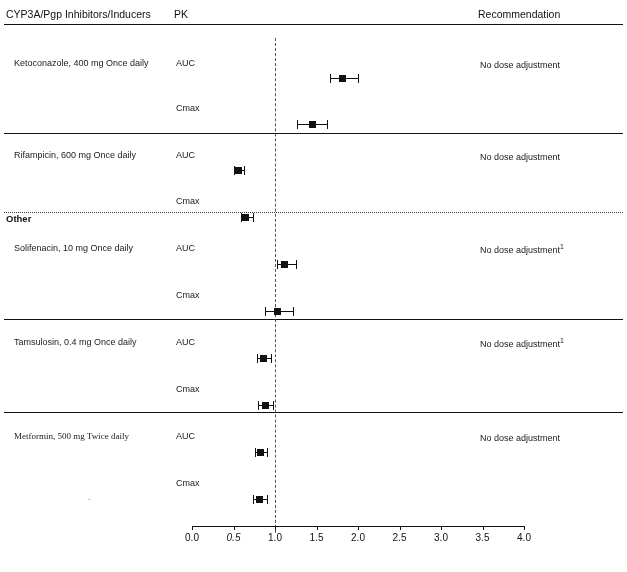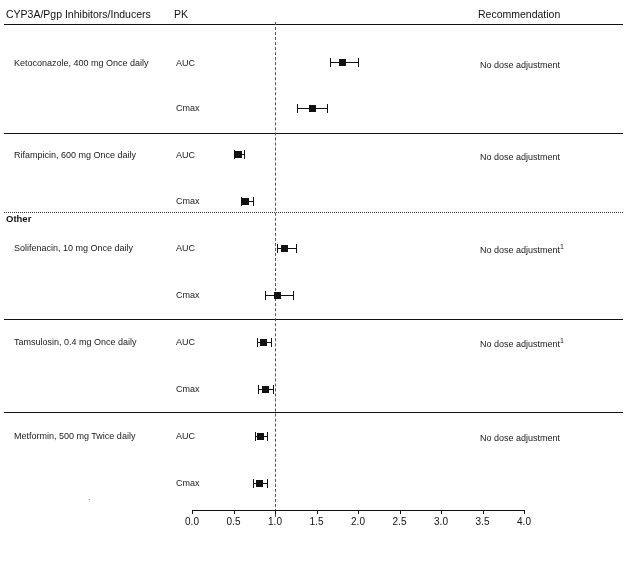--- a/index.html
+++ b/index.html
@@ -68,21 +68,21 @@
     height: 0;
     border-top: 1px solid #111111;
   }
   .hline.dotted {
     border-top: 1px dotted #333333;
   }
 
   #plot {
     position: absolute;
     left: 168px;
-    top: 22px;
+    top: 38px;
     width: 440px;
     height: 495px;
   }
   #vref {
     position: absolute;
     top: 0;
     bottom: 0;
     width: 0;
     border-left: 1px dashed #555555;
   }
@@ -153,21 +153,21 @@
   <div class="hline dotted" style="top:212px;"></div>
   <div class="hline" style="top:319px;"></div>
   <div class="hline" style="top:412px;"></div>
 
   <div class="section-label" style="top:213px;">Other</div>
 
   <div class="row-label" style="left:14px; top:58px;">Ketoconazole, 400 mg Once daily</div>
   <div class="row-label" style="left:14px; top:150px;">Rifampicin, 600 mg Once daily</div>
   <div class="row-label" style="left:14px; top:243px;">Solifenacin, 10 mg Once daily</div>
   <div class="row-label" style="left:14px; top:337px;">Tamsulosin, 0.4 mg Once daily</div>
-  <div class="row-label" style="left:14px; top:431px;">Metformin, 500 mg Twice daily</div>
+  <div class="row-label" style="left:14px; top:431px;font-family:Liberation Serif, serif;">Metformin, 500 mg Twice daily</div>
 
   <div class="pk-label" style="top:58px;">AUC</div>
   <div class="pk-label" style="top:103px;">Cmax</div>
   <div class="pk-label" style="top:150px;">AUC</div>
   <div class="pk-label" style="top:196px;">Cmax</div>
   <div class="pk-label" style="top:243px;">AUC</div>
   <div class="pk-label" style="top:290px;">Cmax</div>
   <div class="pk-label" style="top:337px;">AUC</div>
   <div class="pk-label" style="top:384px;">Cmax</div>
   <div class="pk-label" style="top:431px;">AUC</div>
@@ -189,21 +189,21 @@
     <span>No dose adjustment</span><sup></sup>
   </div>
 
   <div id="plot">
     <div id="vref" style="left: 107px;"></div>
     <div id="axis-line" style="left: 24px; top: 488px; width: 332px;"></div>
     <div id="ticks">
         <div class="tick" style="left: 24px; top: 488px;"></div>
         <div class="ticklabel" style="left: 24px; top: 494px;">0.0</div>
         <div class="tick" style="left: 65.5px; top: 488px;"></div>
-        <div class="ticklabel" style="left: 65.5px; top: 494px;">0.5</div>
+        <div class="ticklabel" style="left: 65.5px; top: 494px; font-style: italic;">0.5</div>
         <div class="tick" style="left: 107px; top: 488px;"></div>
         <div class="ticklabel" style="left: 107px; top: 494px;">1.0</div>
         <div class="tick" style="left: 148.5px; top: 488px;"></div>
         <div class="ticklabel" style="left: 148.5px; top: 494px;">1.5</div>
         <div class="tick" style="left: 190px; top: 488px;"></div>
         <div class="ticklabel" style="left: 190px; top: 494px;">2.0</div>
         <div class="tick" style="left: 231.5px; top: 488px;"></div>
         <div class="ticklabel" style="left: 231.5px; top: 494px;">2.5</div>
         <div class="tick" style="left: 273px; top: 488px;"></div>
         <div class="ticklabel" style="left: 273px; top: 494px;">3.0</div>

